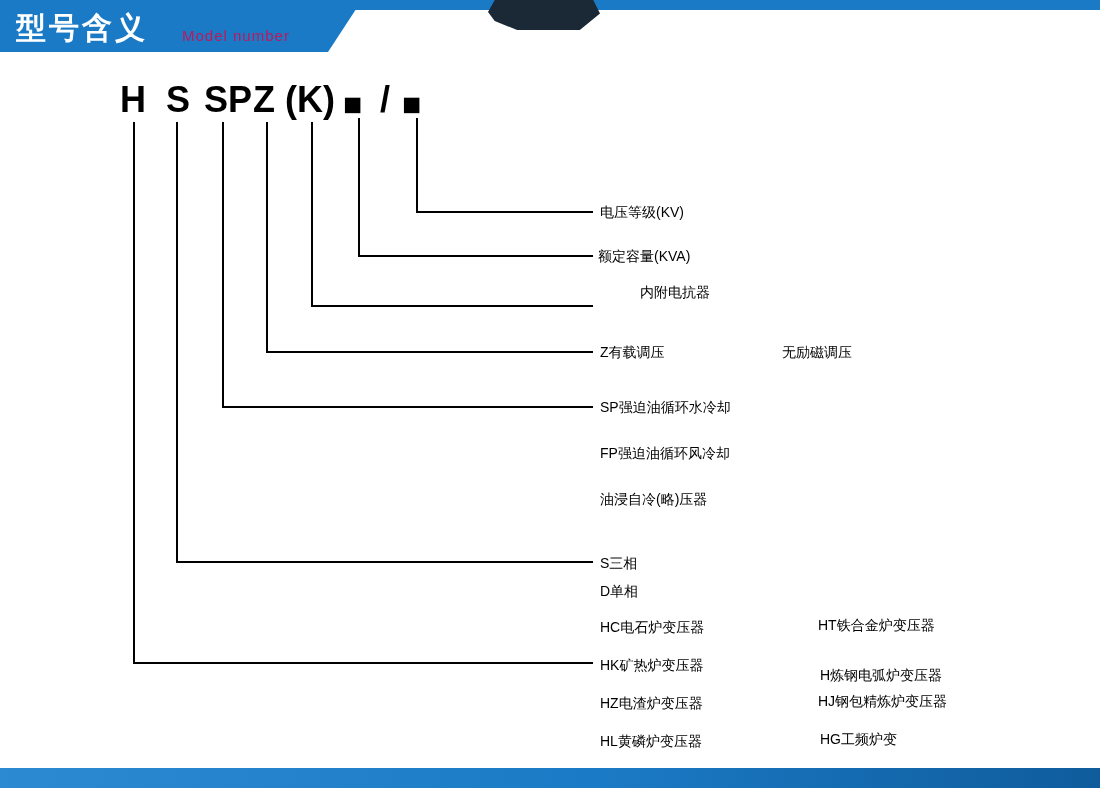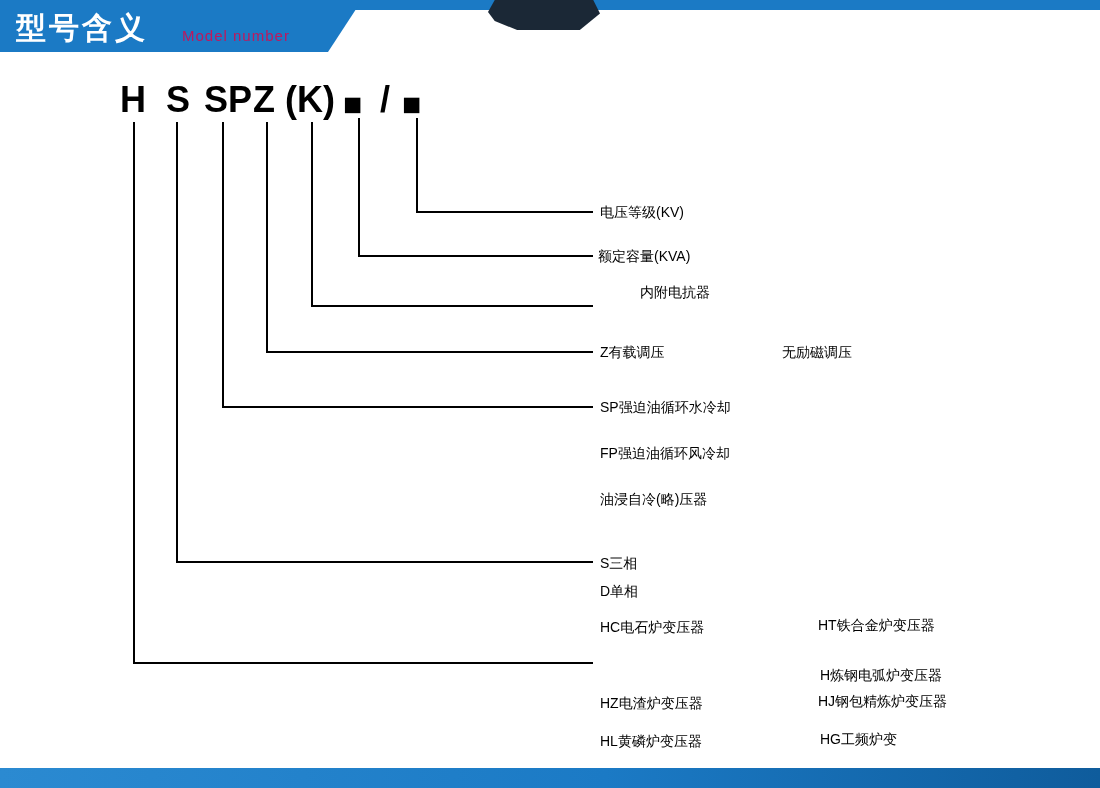--- a/index.html
+++ b/index.html
@@ -75,20 +75,21 @@
   <div class="lbl" style="left:600px; top:339px;">Z有载调压</div>
   <div class="lbl" style="left:782px; top:339px;">无励磁调压</div>
   <div class="lbl" style="left:600px; top:394px;">SP强迫油循环水冷却</div>
   <div class="lbl" style="left:600px; top:440px;">FP强迫油循环风冷却</div>
   <div class="lbl" style="left:600px; top:486px;">油浸自冷(略)压器</div>
   <div class="lbl" style="left:600px; top:550px;">S三相</div>
   <div class="lbl" style="left:600px; top:578px;">D单相</div>
 
   <div class="lbl" style="left:600px; top:614px;">HC电石炉变压器</div>
   <div class="lbl" style="left:818px; top:612px;">HT铁合金炉变压器</div>
+  <div class="lbl" style="left:600px; top:652px;">HK矿热炉变压器</div>
   <div class="lbl" style="left:820px; top:650px;margin-top:12px;">H炼钢电弧炉变压器</div>
   <div class="lbl" style="left:600px; top:690px;">HZ电渣炉变压器</div>
   <div class="lbl" style="left:818px; top:688px;">HJ钢包精炼炉变压器</div>
   <div class="lbl" style="left:600px; top:728px;">HL黄磷炉变压器</div>
   <div class="lbl" style="left:820px; top:726px;">HG工频炉变</div>
 
   <div class="footer"></div>
 
 </div>
 

